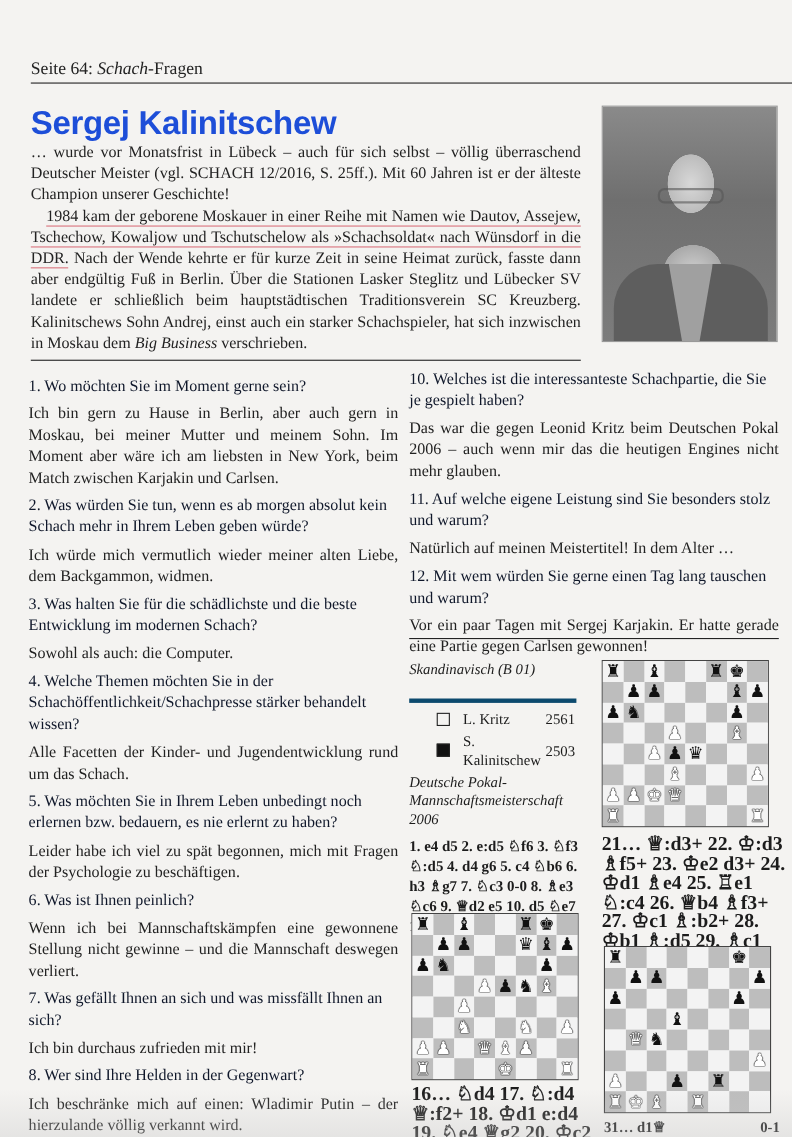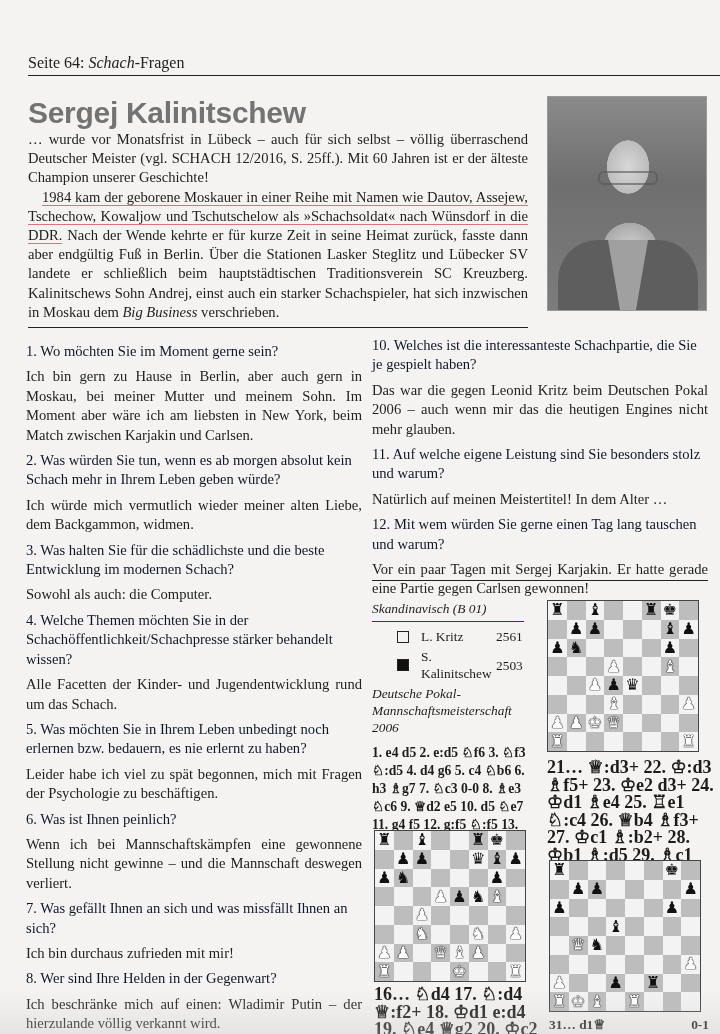--- a/index.html
+++ b/index.html
@@ -3,21 +3,21 @@
 <meta charset="utf-8">
 <style>
   * { box-sizing: border-box; margin: 0; padding: 0; }
   html, body { width: 720px; height: 1034px; overflow: hidden; background: #f4f3f1; }
   body { font-family: "Liberation Serif", "DejaVu Serif", serif; color: #1c1c1c; position: relative; }
 
   .page-header { position: absolute; left: 28px; top: 52px; width: 692px; height: 24px; border-bottom: 1.5px solid #222; }
   .page-header span { font-size: 16px; line-height: 22px; color: #222; }
   .page-header .it { font-style: italic; }
 
-  .article-title { position: absolute; left: 28px; top: 96px; font-family: "Liberation Sans", "DejaVu Sans", sans-serif; font-weight: bold; font-size: 30px; letter-spacing: -0.3px; color: #737373; }
+  .article-title { position: absolute; left: 28px; top: 96px; font-family: "Liberation Sans", "DejaVu Sans", sans-serif; font-weight: bold; font-size: 30px; letter-spacing: -0.3px; color: #1d4ed8; }
 
   .intro { position: absolute; left: 28px; top: 130px; width: 500px; font-size: 14.6px; line-height: 19.2px; text-align: justify; color: #222; }
   .intro p { text-indent: 0; }
   .intro p.p2 { text-indent: 14px; }
   .intro .red-ul { border-bottom: 1.5px solid #d9737d; }
   .intro-rule { position: absolute; left: 28px; top: 327px; width: 500px; border-bottom: 1.5px solid #222; }
 
   .photo { position: absolute; left: 547px; top: 96px; width: 160px; height: 215px; background:
     radial-gradient(ellipse 38px 48px at 80px 70px, #d8d8d8 0%, #bcbcbc 55%, transparent 56%),
     radial-gradient(ellipse 44px 40px at 82px 150px, #cfcfcf 0%, #a9a9a9 60%, transparent 61%),
@@ -28,21 +28,21 @@
   .photo .shirt { position: absolute; left: 60px; bottom: 0; width: 40px; height: 70px; background: #a0a0a0; clip-path: polygon(0 0, 100% 0, 70% 100%, 30% 100%); }
 
   .col { position: absolute; width: 336px; font-size: 14.6px; line-height: 19.4px; color: #222; }
   .col-left { left: 26px; top: 342px; }
   .col-right { left: 372px; top: 336px; }
   .q { margin-bottom: 6px; color: #0f172a; }
   .a { text-align: justify; margin-bottom: 6px; }
   .col-right-rule { position: absolute; left: 372px; top: 580px; width: 336px; border-bottom: 1.5px solid #222; }
 
   .game-panel { position: absolute; left: 372px; top: 600px; width: 160px; font-size: 13.4px; line-height: 17px; }
-  .opening { font-style: italic; padding-bottom: 4px; border-bottom: 1px solid #0c4a6e; margin-bottom: 6px; width: 152px; font-family: Liberation Serif, serif; }
+  .opening { font-style: italic; padding-bottom: 18px; border-bottom: 4px solid #0c4a6e; margin-bottom: 6px; width: 152px; font-family: Liberation Serif, serif; }
   .player-row { display: flex; align-items: center; margin-bottom: 3px; padding-left: 25px; }
   .player-row .sq { width: 12px; height: 12px; border: 1.3px solid #222; margin-right: 12px; }
   .player-row .sq.black { background: #111; }
   .player-row .name { flex: 1; }
   .player-row .elo { width: 36px; text-align: left; }
   .event { font-style: italic; margin: 3px 0 8px; }
   .moves { font-weight: bold; line-height: 18px; font-size: 13.6px; }
 
   .board { position: absolute; width: 152px; height: 152px; border: 1.5px solid #444; display: grid; grid-template-columns: repeat(8, 1fr); grid-template-rows: repeat(8, 1fr); background: #fff; }
   .board .cell { display: flex; align-items: center; justify-content: center; font-family: "DejaVu Sans", sans-serif; font-size: 16px; line-height: 1; }

